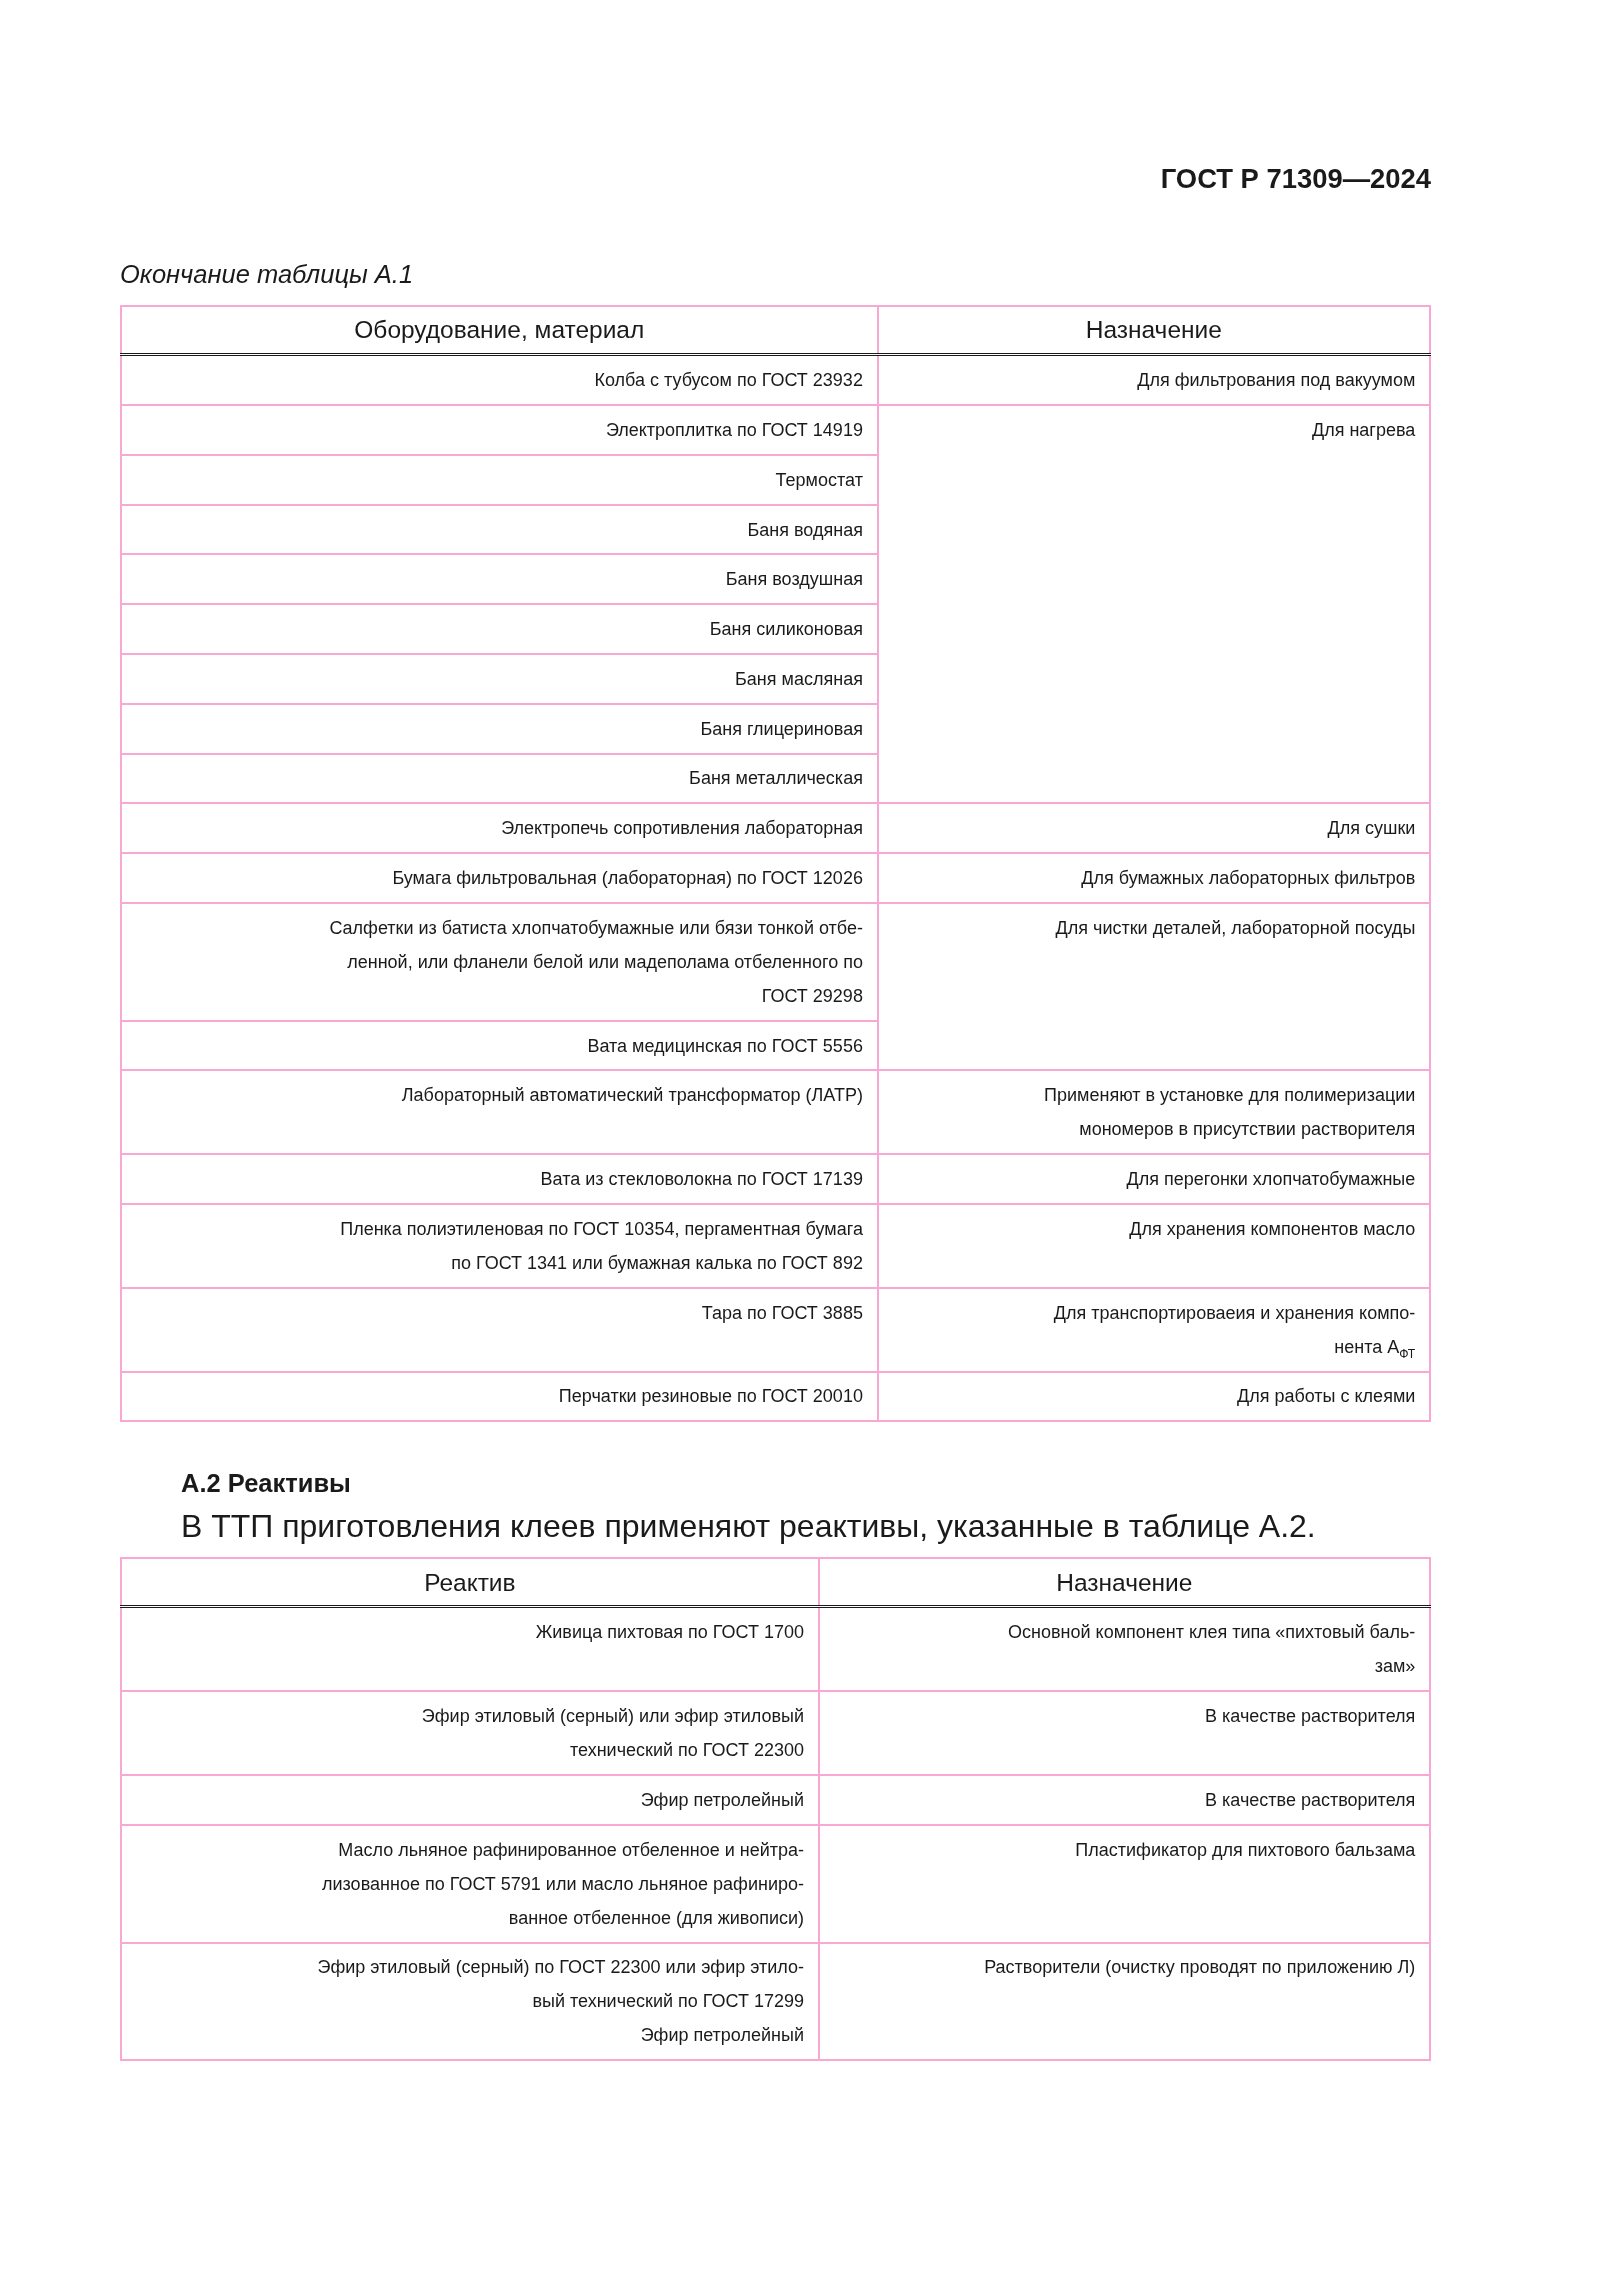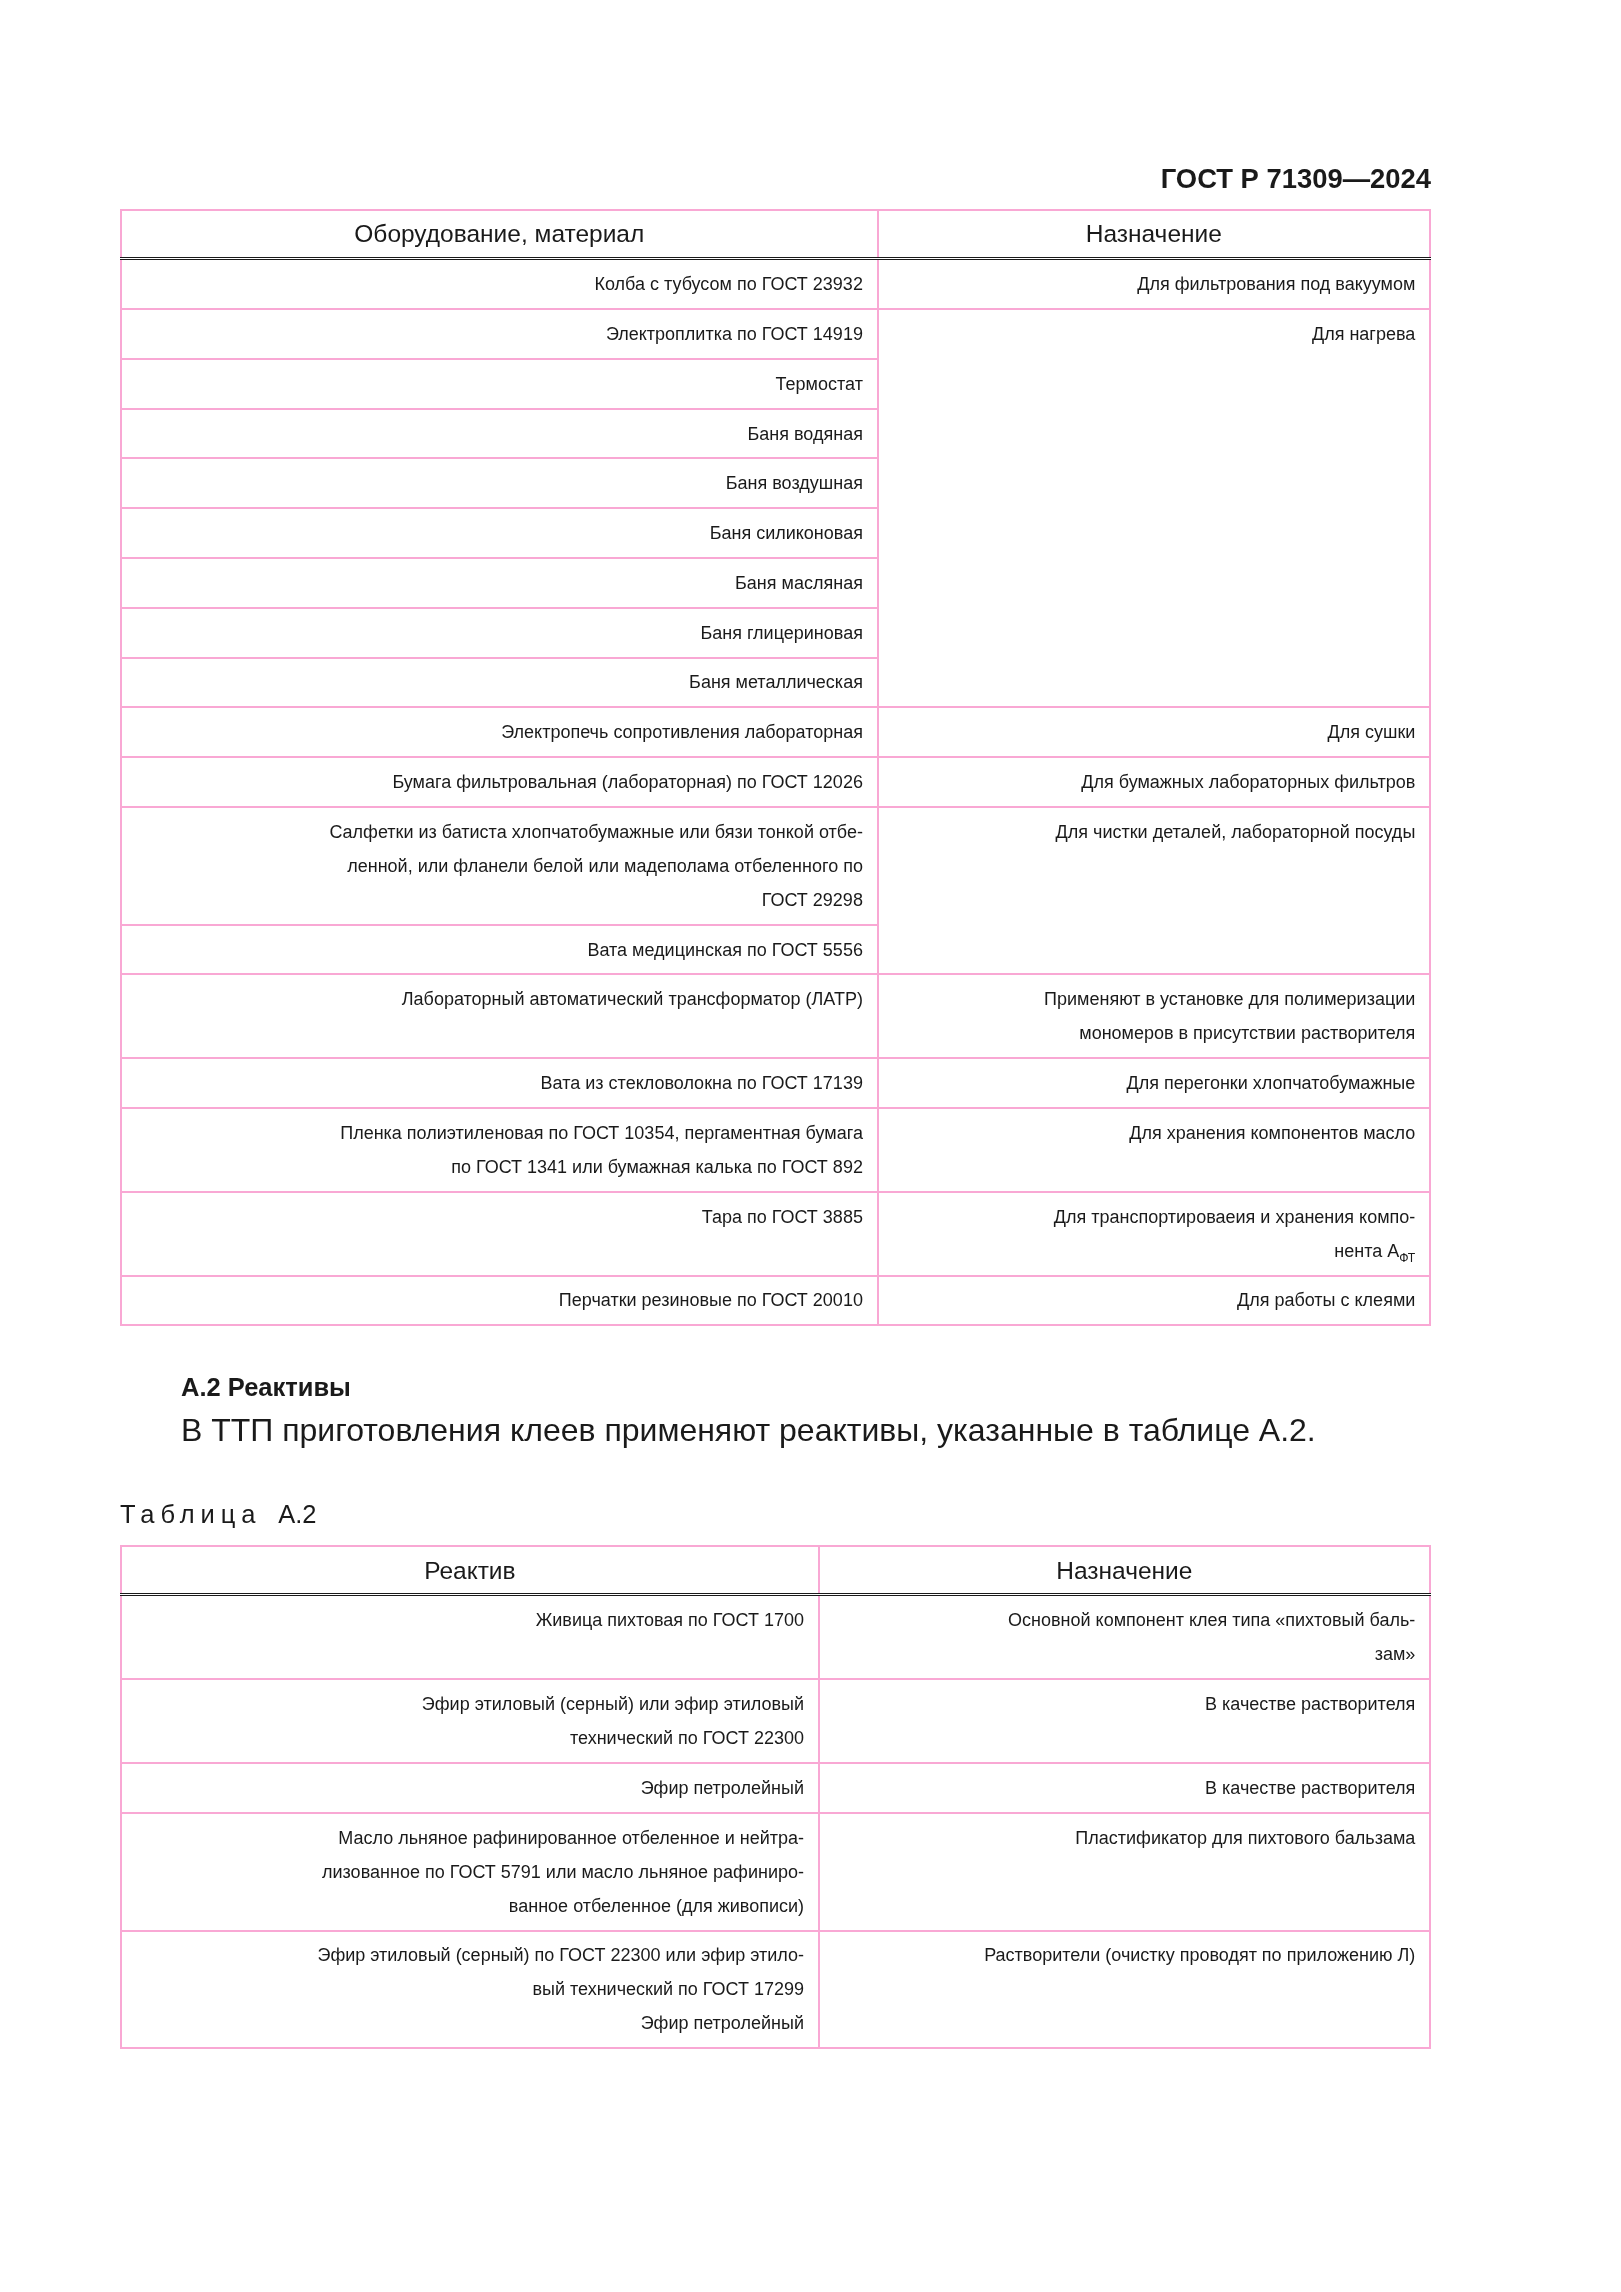--- a/index.html
+++ b/index.html
@@ -90,20 +90,21 @@
   .caption-spaced .cap-num { margin-left:9.8px; }
 </style>
 </head>
 <body>
 
 <div class="page">
   <div class="content">
 
     <div class="doc-header">ГОСТ Р 71309—2024</div>
 
+    <div class="caption-italic">Окончание таблицы А.1</div>
 
     <table class="gost-table">
       <colgroup>
           <col class="a1-col1">
           <col>
         </colgroup>
       <thead>
         <tr>
           <th>Оборудование, материал</th>
           <th>Назначение</th>
@@ -178,24 +179,20 @@
           <tr>
             <td>Перчатки резиновые по ГОСТ 20010</td>
             <td>Для работы с клеями</td>
           </tr>
         </tbody>
     </table>
 
     <div class="section-heading">А.2 Реактивы</div>
     <div class="section-paragraph">В ТТП приготовления клеев применяют реактивы, указанные в таблице А.2.</div>
 
-    <div class="caption-spaced">
-      <span class="spaced">Таблица</span>
-      <span class="cap-num">А.2</span>
-    </div>
 
     <table class="gost-table">
       <colgroup>
           <col class="a2-col1">
           <col>
         </colgroup>
       <thead>
         <tr>
           <th>Реактив</th>
           <th>Назначение</th>

